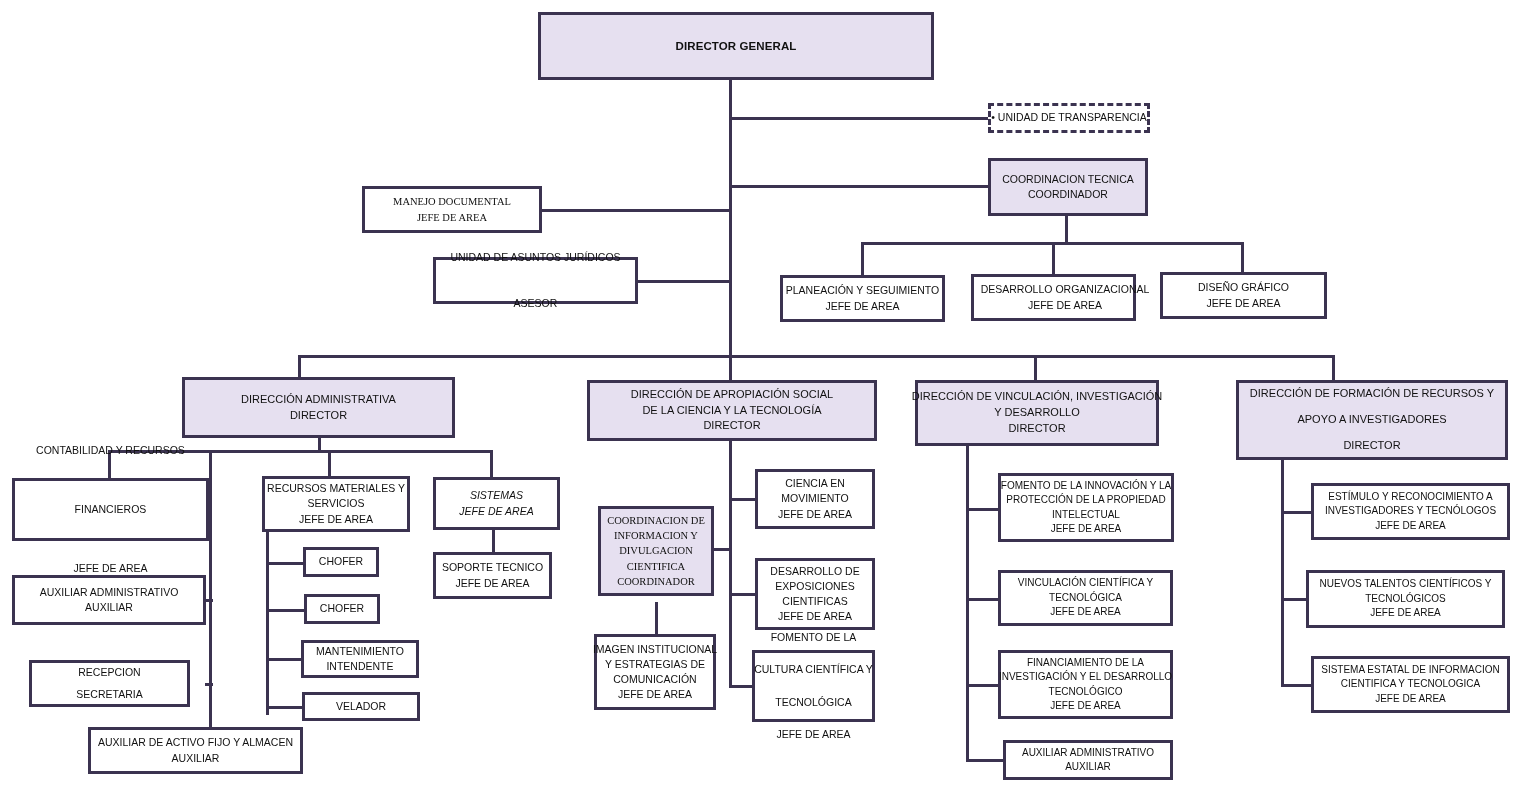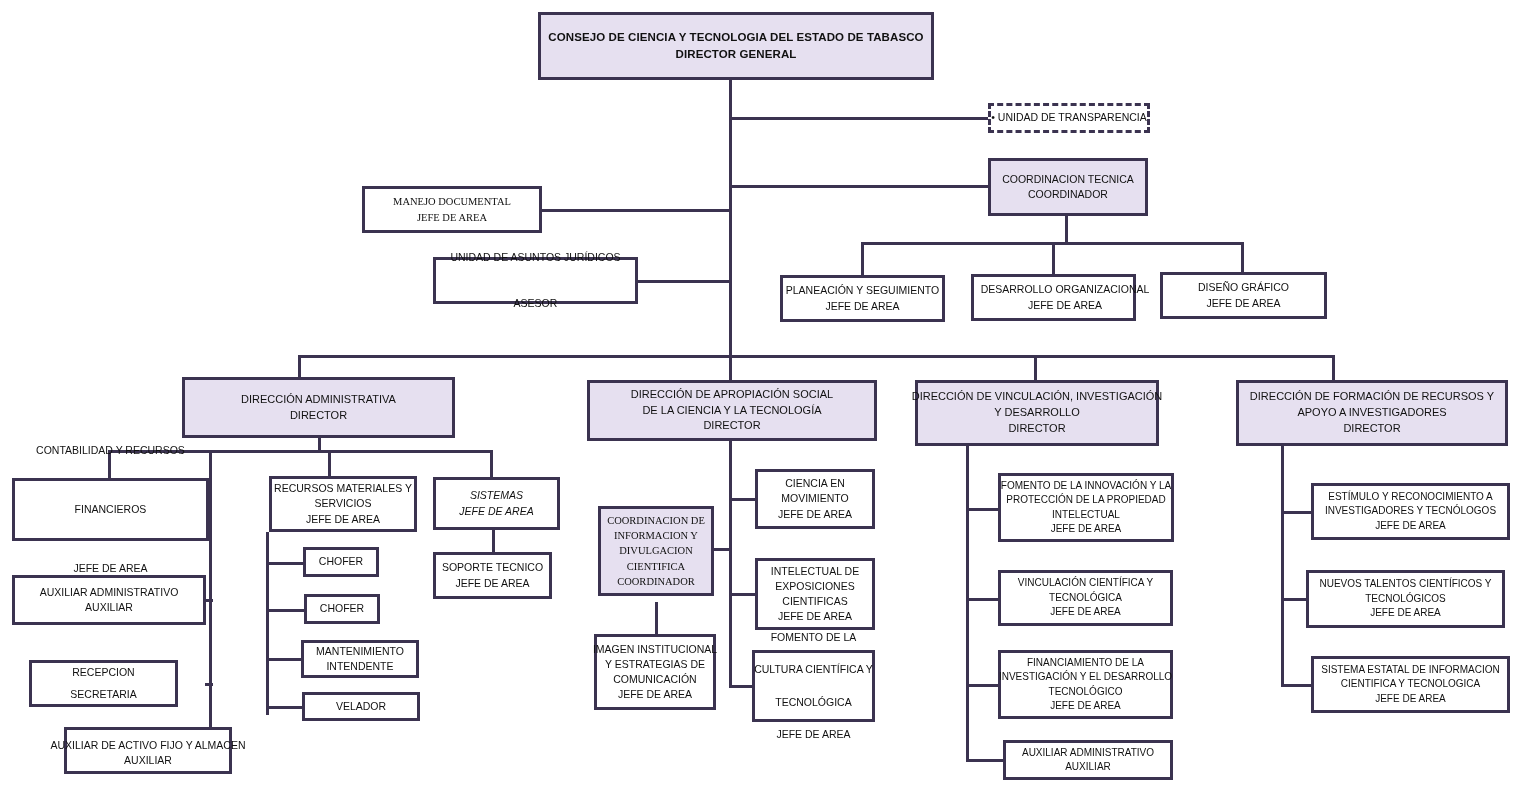--- a/index.html
+++ b/index.html
@@ -80,21 +80,20 @@
   <div class="ln-h" style="left:966px;top:598px;width:34px;"></div>
   <div class="ln-h" style="left:966px;top:684px;width:34px;"></div>
   <div class="ln-h" style="left:966px;top:759px;width:38px;"></div>
 
   <div class="ln-v" style="left:1281px;top:446px;height:240px;"></div>
   <div class="ln-h" style="left:1281px;top:511px;width:32px;"></div>
   <div class="ln-h" style="left:1281px;top:598px;width:25px;"></div>
   <div class="ln-h" style="left:1281px;top:684px;width:32px;"></div>
 
   <div class="node fill root" style="left:538px;top:12px;width:396px;height:68px;">
-    <span class="ln">CONSEJO DE CIENCIA Y TECNOLOGIA DEL ESTADO DE TABASCO</span>
     <span class="ln">DIRECTOR GENERAL</span>
   </div>
 
   <div class="node dashed" style="left:988px;top:103px;width:162px;height:30px;">
     <span class="ln">•  UNIDAD DE TRANSPARENCIA</span>
   </div>
 
   <div class="node fill" style="left:988px;top:158px;width:160px;height:58px;">
     <span class="ln">COORDINACION TECNICA</span>
     <span class="ln">COORDINADOR</span>
@@ -135,48 +134,48 @@
     <span class="ln">DE LA CIENCIA Y LA TECNOLOGÍA</span>
     <span class="ln">DIRECTOR</span>
   </div>
 
   <div class="node fill big" style="left:915px;top:380px;width:244px;height:66px;">
     <span class="ln">DIRECCIÓN DE VINCULACIÓN, INVESTIGACIÓN</span>
     <span class="ln">Y DESARROLLO</span>
     <span class="ln">DIRECTOR</span>
   </div>
 
-  <div class="node fill big" style="left:1236px;top:380px;width:272px;height:66px;">
+  <div class="node fill big" style="left:1236px;top:380px;width:272px;height:80px;justify-content:space-between;">
     <span class="ln">DIRECCIÓN DE FORMACIÓN DE RECURSOS Y</span>
     <span class="ln">APOYO A INVESTIGADORES</span>
     <span class="ln">DIRECTOR</span>
   </div>
 
   <div class="node" style="left:12px;top:478px;width:197px;height:63px;gap:44px;">
     <span class="ln">CONTABILIDAD Y RECURSOS</span>
     <span class="ln">FINANCIEROS</span>
     <span class="ln">JEFE DE AREA</span>
   </div>
 
   <div class="node" style="left:12px;top:575px;width:194px;height:50px;">
     <span class="ln">AUXILIAR ADMINISTRATIVO</span>
     <span class="ln">AUXILIAR</span>
   </div>
 
-  <div class="node" style="left:29px;top:660px;width:149px;height:47px;gap:7px;">
+  <div class="node" style="left:29px;top:660px;width:161px;height:47px;gap:7px;">
     <span class="ln">RECEPCION</span>
     <span class="ln">SECRETARIA</span>
   </div>
 
-  <div class="node" style="left:64px;top:727px;width:168px;height:47px;justify-content:flex-end;">
+  <div class="node" style="left:88px;top:727px;width:215px;height:47px;">
     <span class="ln">AUXILIAR DE ACTIVO FIJO Y ALMACEN</span>
     <span class="ln">AUXILIAR</span>
   </div>
 
-  <div class="node" style="left:269px;top:476px;width:148px;height:56px;">
+  <div class="node" style="left:262px;top:476px;width:148px;height:56px;">
     <span class="ln">RECURSOS MATERIALES Y</span>
     <span class="ln">SERVICIOS</span>
     <span class="ln">JEFE DE AREA</span>
   </div>
 
   <div class="node" style="left:303px;top:547px;width:76px;height:30px;">
     <span class="ln">CHOFER</span>
   </div>
 
   <div class="node" style="left:304px;top:594px;width:76px;height:30px;">
@@ -217,21 +216,21 @@
     <span class="ln">JEFE DE AREA</span>
   </div>
 
   <div class="node" style="left:755px;top:469px;width:120px;height:60px;">
     <span class="ln">CIENCIA EN</span>
     <span class="ln">MOVIMIENTO</span>
     <span class="ln">JEFE DE AREA</span>
   </div>
 
   <div class="node" style="left:755px;top:558px;width:120px;height:72px;">
-    <span class="ln">INTELECTUAL DE</span>
+    <span class="ln">DESARROLLO DE</span>
     <span class="ln">EXPOSICIONES</span>
     <span class="ln">CIENTIFICAS</span>
     <span class="ln">JEFE DE AREA</span>
   </div>
 
   <div class="node" style="left:752px;top:650px;width:123px;height:72px;gap:17px;">
     <span class="ln">FOMENTO DE LA</span>
     <span class="ln">CULTURA CIENTÍFICA Y</span>
     <span class="ln">TECNOLÓGICA</span>
     <span class="ln">JEFE DE AREA</span>

